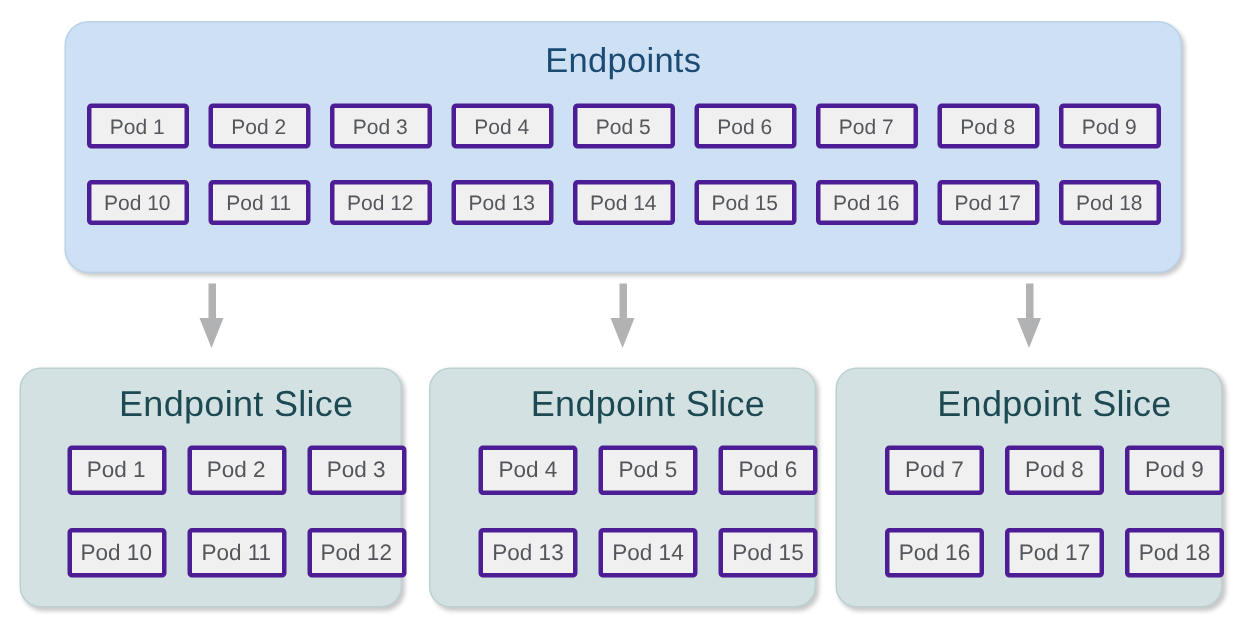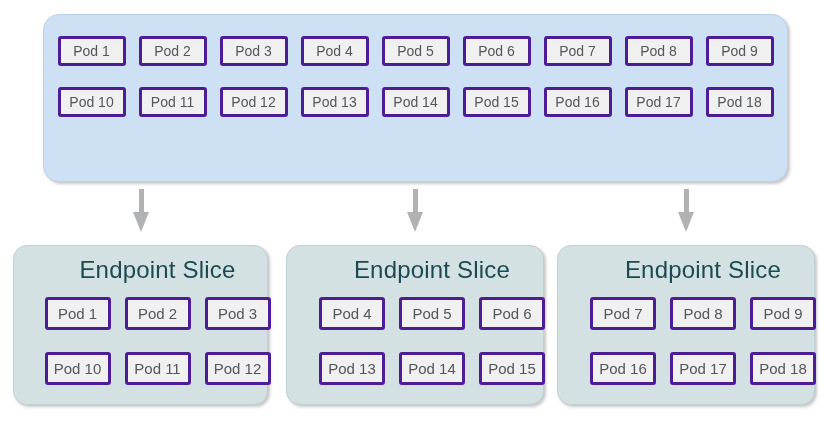--- a/index.html
+++ b/index.html
@@ -68,20 +68,21 @@
   #arrow-0 { left:133px; }
   #arrow-1 { left:407px; }
   #arrow-2 { left:678px; }
 </style>
 </head>
 <body>
 
 <div class="canvas">
 
   <section class="box endpoints-box">
+    <h2 class="endpoints-title">Endpoints</h2>
     <div class="pods-grid grid-9">
       <div class="pod">Pod 1</div>
       <div class="pod">Pod 2</div>
       <div class="pod">Pod 3</div>
       <div class="pod">Pod 4</div>
       <div class="pod">Pod 5</div>
       <div class="pod">Pod 6</div>
       <div class="pod">Pod 7</div>
       <div class="pod">Pod 8</div>
       <div class="pod">Pod 9</div>

